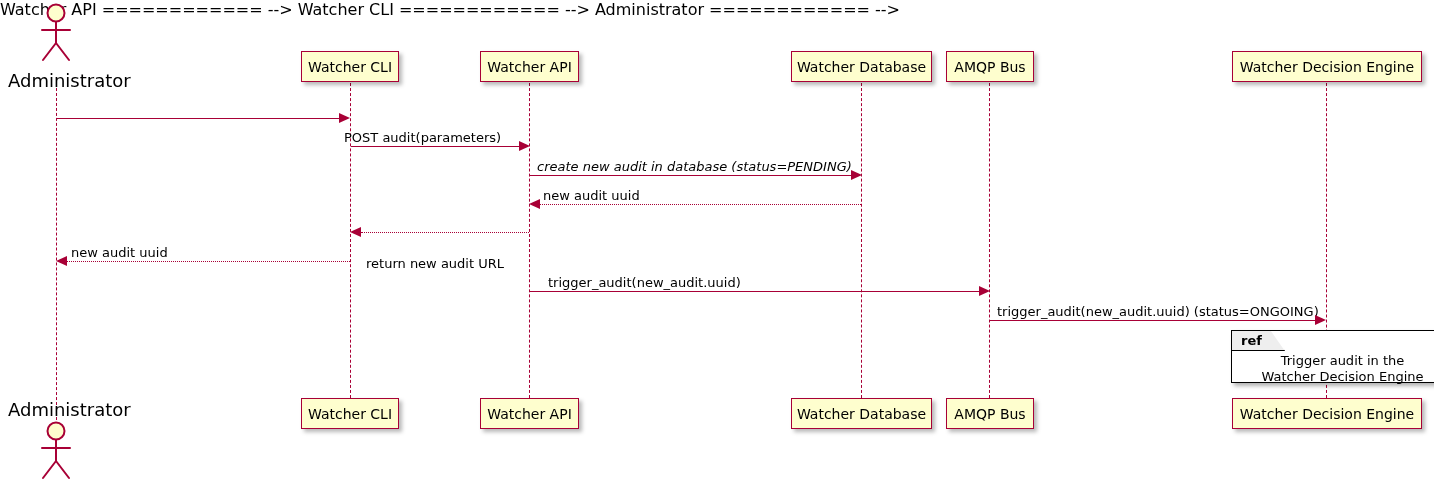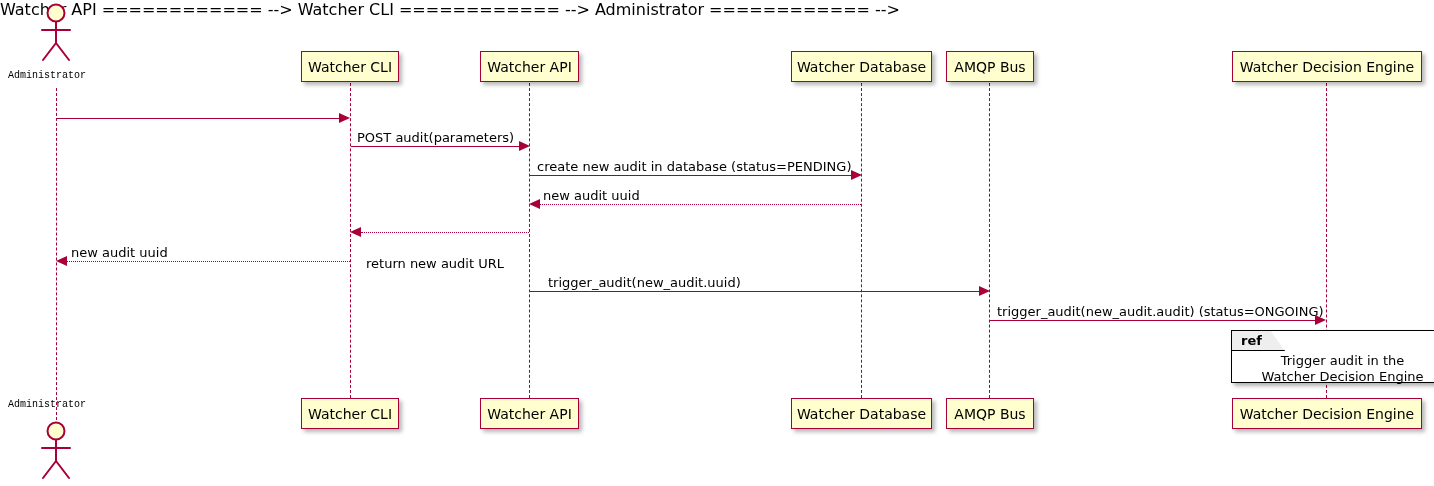--- a/index.html
+++ b/index.html
@@ -38,24 +38,23 @@
     white-space: nowrap;
     line-height: 1;
   }
 
   
   .actor {
     position: absolute;
   }
   .actor-label {
     position: absolute;
-    font-size: 10px;
+    font-size: 18px;
     color: #000000;
     white-space: nowrap;
-    font-family: Liberation Mono, monospace;
   }
 
   
   .msg-line {
     position: absolute;
     height: 0;
     border-top: 1px solid #A80036;
   }
   .msg-line.dotted {
     border-top: 1px dotted #A80036;
@@ -162,26 +161,26 @@
   </div>
   <div class="participant" style="left:1232px; top:51px; width:190px; height:31px;">
     <span>Watcher Decision Engine</span>
   </div>
 
   
   <div class="msg-line" style="left:57px; top:118px; width:288px;"></div>
   <div class="arrow-head right" style="left:339px; top:113px;"></div>
 
   
-  <div class="msg-label" style="left:357px; top:131px;">POST audit(parameters)</div>
+  <div class="msg-label" style="left:344px; top:131px;">POST audit(parameters)</div>
   <div class="msg-line" style="left:351px; top:146px; width:174px;"></div>
   <div class="arrow-head right" style="left:519px; top:141px;"></div>
 
   
-  <div class="msg-label" style="left:537px; top:160px;">create new audit in database (status=PENDING)</div>
+  <div class="msg-label" style="left:537px; top:160px;font-style:italic;">create new audit in database (status=PENDING)</div>
   <div class="msg-line" style="left:530px; top:175px; width:327px;"></div>
   <div class="arrow-head right" style="left:851px; top:170px;"></div>
 
    Watcher API ============ --&gt;
   <div class="msg-label" style="left:543px; top:189px;">new audit uuid</div>
   <div class="msg-line dotted" style="left:540px; top:204px; width:321px;"></div>
   <div class="arrow-head left" style="left:529px; top:199px;"></div>
 
    Watcher CLI ============ --&gt;
   <div class="msg-label" style="left:366px; top:217px;margin-top:40px;">return new audit URL</div>
@@ -192,21 +191,21 @@
   <div class="msg-label" style="left:71px; top:246px;">new audit uuid</div>
   <div class="msg-line dotted" style="left:67px; top:261px; width:283px;"></div>
   <div class="arrow-head left" style="left:56px; top:256px;"></div>
 
   
   <div class="msg-label" style="left:548px; top:276px;">trigger_audit(new_audit.uuid)</div>
   <div class="msg-line" style="left:530px; top:291px; width:455px;"></div>
   <div class="arrow-head right" style="left:979px; top:286px;"></div>
 
   
-  <div class="msg-label" style="left:997px; top:305px;">trigger_audit(new_audit.audit) (status=ONGOING)</div>
+  <div class="msg-label" style="left:997px; top:305px;">trigger_audit(new_audit.uuid) (status=ONGOING)</div>
   <div class="msg-line" style="left:990px; top:320px; width:331px;"></div>
   <div class="arrow-head right" style="left:1315px; top:315px;"></div>
 
   
   <div class="ref-box" style="left:1231px; top:330px; width:211px; height:53px;">
     <div class="ref-tab">
       <span>ref</span>
     </div>
     <div class="ref-body">
       <div>Trigger audit in the</div>

